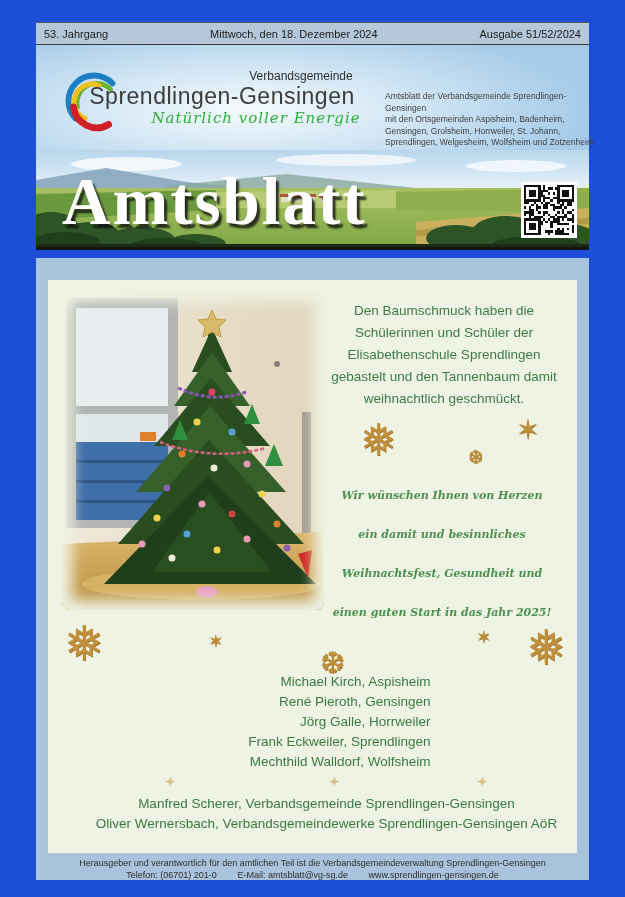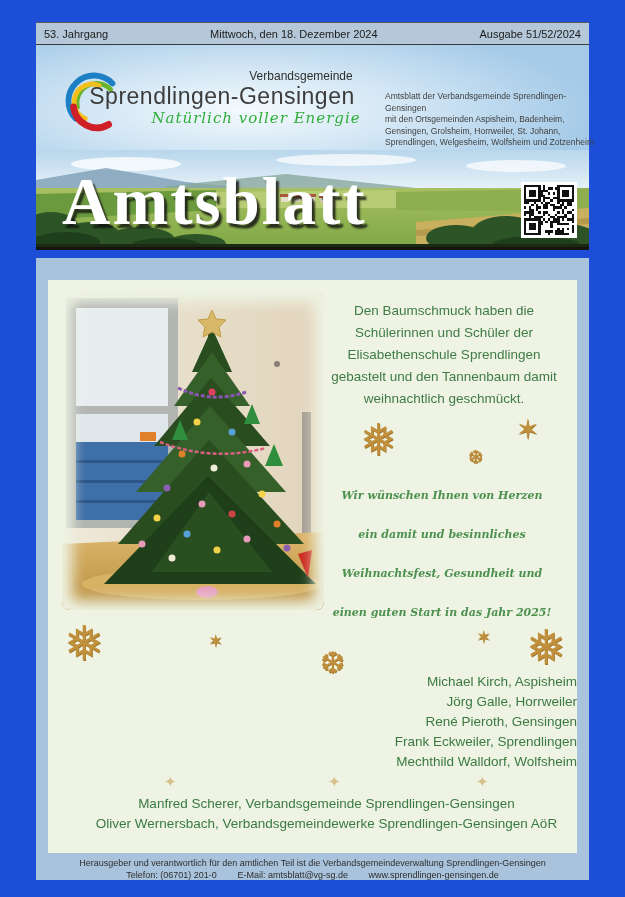--- a/index.html
+++ b/index.html
@@ -47,21 +47,21 @@
   .intro { position:absolute; left:270px; top:20px; width:252px; text-align:center;
     font-size:13.5px; line-height:22px; color:#3e7b46; }
 
   .flake { position:absolute; color:#c0903c; text-shadow:0.5px 0.5px 0 #a07428; line-height:1; }
   .flake.pale { color:#d8c08a; text-shadow:none; }
 
   .greeting { position:absolute; left:264px; top:196px; width:260px; text-align:center;
     font-family:"DejaVu Serif", serif; font-style:italic; font-weight:bold;
     font-size:11px; line-height:39px; color:#4c9150; }
 
-  .names { position:absolute; left:0; top:392px; width:529px; display:flex; justify-content:flex-end; gap:34px;
+  .names { position:absolute; left:0; top:392px; width:529px; display:flex; justify-content:center; gap:34px;
     font-size:13.5px; line-height:20px; color:#3a7a42; }
   .names .col-left  { width:236px; text-align:right; }
   .names .col-right { width:248px; text-align:left; }
 
   .bottom-sign { position:absolute; left:0; top:514px; width:529px; text-align:center;
     font-size:13.5px; line-height:20px; color:#3a7a42;padding-left:28px; }
 
   .footer { position:absolute; left:0; top:600px; width:553px; text-align:center;
     font-size:9px; line-height:11.5px; color:#2e2e2e; }
   .footer .gap { display:inline-block; margin:0 18px 0 0; }
@@ -391,22 +391,22 @@
 
       <span class="flake" style="left:16px; top:340px; font-size:48px;">❅</span>
       <span class="flake" style="left:160px; top:352px; font-size:18px;">✶</span>
       <span class="flake" style="left:272px; top:368px; font-size:30px;">❆</span>
       <span class="flake" style="left:428px; top:348px; font-size:18px;">✶</span>
       <span class="flake" style="left:478px; top:344px; font-size:48px;">❅</span>
 
       <div class="names">
         <div class="col-left">
           <div>Michael Kirch, Aspisheim</div>
+          <div>René Pieroth, Gensingen</div>
           <div>Jörg Galle, Horrweiler</div>
-          <div>René Pieroth, Gensingen</div>
           <div>Frank Eckweiler, Sprendlingen</div>
           <div>Mechthild Walldorf, Wolfsheim</div>
         </div>
       </div>
 
       <span class="flake pale" style="left:116px; top:494px; font-size:15px;">✦</span>
       <span class="flake pale" style="left:280px; top:494px; font-size:15px;">✦</span>
       <span class="flake pale" style="left:428px; top:494px; font-size:15px;">✦</span>
 
       <div class="bottom-sign">

